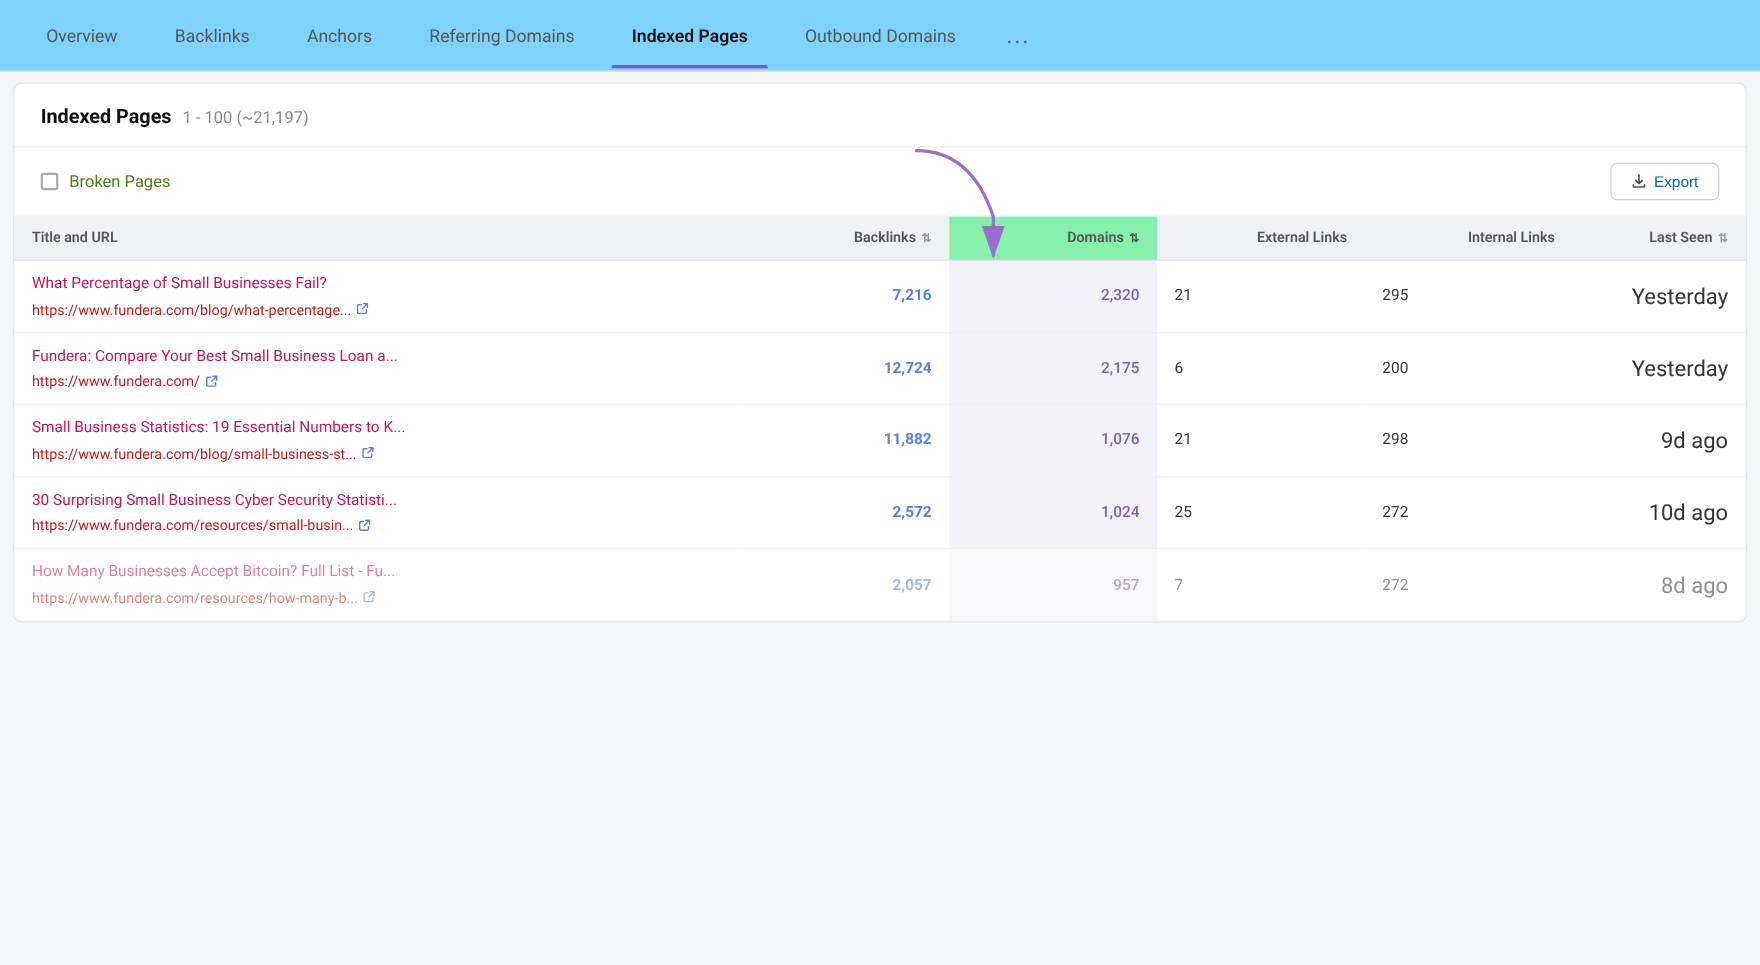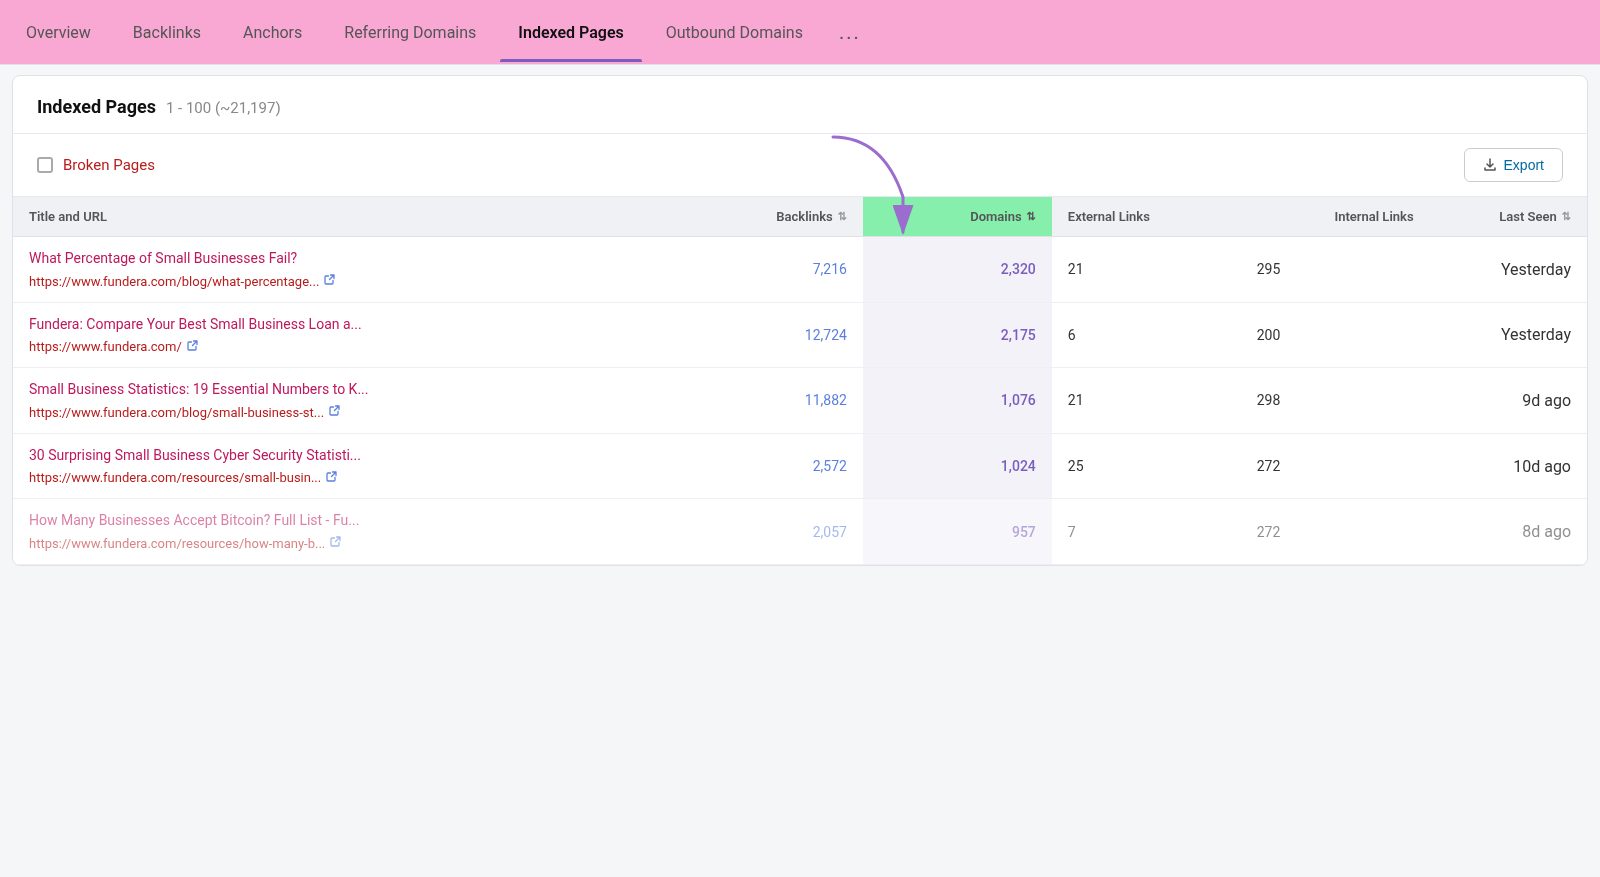--- a/index.html
+++ b/index.html
@@ -5,26 +5,26 @@
     * { box-sizing: border-box; margin: 0; padding: 0; }
     body {
       font-family: -apple-system, BlinkMacSystemFont, 'Segoe UI', Roboto, sans-serif;
       background: #f5f6f8;
       color: #1a1a2e;
       font-size: 15px;
     }
 
     
     .nav-bar {
-      background: #f9a8d4;
+      background: #7dd3fc;
       border-bottom: 1px solid #e0e0e8;
-      padding: 0 8px;
+      padding: 0 24px;
       display: flex;
       align-items: center;
-      gap: 6px;
+      gap: 16px;
       position: relative;
     }
     .nav-item {
       padding: 20px 18px;
       cursor: pointer;
       color: #555;
       font-size: 16px;
       white-space: nowrap;
       position: relative;
       user-select: none;
@@ -89,21 +89,21 @@
       justify-content: space-between;
       padding: 14px 24px;
       border-bottom: 1px solid #e8e8f0;
     }
     .checkbox-label {
       display: flex;
       align-items: center;
       gap: 10px;
       cursor: pointer;
       font-size: 15px;
-      color: #b91c1c;
+      color: #4d7c0f;
     }
     .checkbox-box {
       width: 16px;
       height: 16px;
       border: 2px solid #aaa;
       border-radius: 3px;
       background: #fff;
       flex-shrink: 0;
     }
     .export-btn {
@@ -133,21 +133,21 @@
       text-align: left;
       font-size: 13px;
       font-weight: 600;
       color: #555;
       border-bottom: 1px solid #e0e0e8;
       white-space: nowrap;
     }
     .data-table thead th.col-title { width: 42%; }
     .data-table thead th.col-backlinks { width: 12%; text-align: right; }
     .data-table thead th.col-domains { width: 12%; text-align: right; background: #86efac; }
-    .data-table thead th.col-external { width: 12%; text-align: left; }
+    .data-table thead th.col-external { width: 12%; text-align: right; }
     .data-table thead th.col-internal { width: 12%; text-align: right; }
     .data-table thead th.col-lastseen { width: 10%; text-align: right; }
 
     .th-inner {
       display: inline-flex;
       align-items: center;
       gap: 5px;
     }
     .sort-icon {
       font-size: 11px;
@@ -185,39 +185,39 @@
       text-decoration: none;
     }
     .ext-link-icon {
       font-size: 11px;
       color: #5a7fe0;
     }
 
     .num-blue {
       color: #5a7fe0;
       font-size: 14px;
-      font-weight: 400;
+      font-weight: 700;
       text-align: right;
       display: block;
     }
     .num-domains {
       color: #7c5cbf;
       font-size: 14px;
       font-weight: 500;
       text-align: right;
       display: block;
     }
     .num-plain {
       font-size: 14px;
       color: #333;
       text-align: left;
       display: block;
     }
     .date-text {
-      font-size: 16px;
+      font-size: 20px;
       color: #333;
       text-align: right;
       display: block;
     }
 
     
     .table-wrapper {
       position: relative;
     }
 

